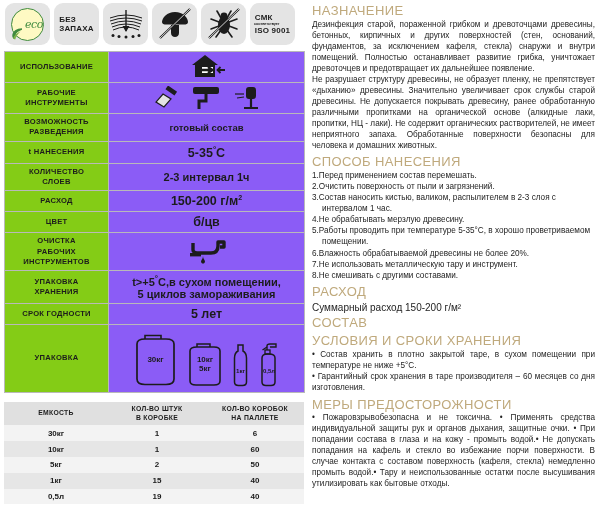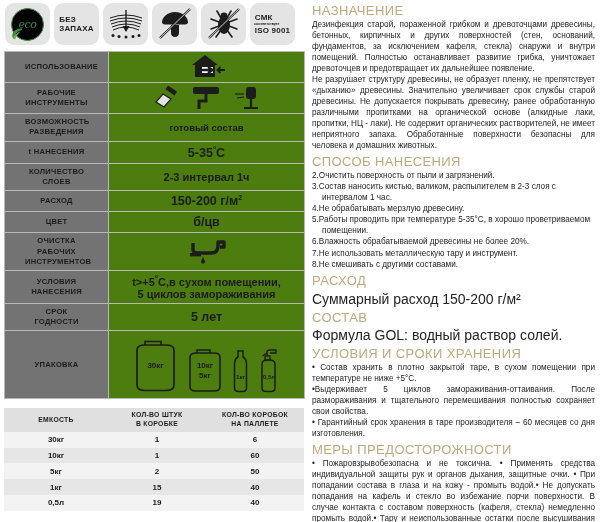--- a/index.html
+++ b/index.html
@@ -54,23 +54,23 @@
     display: block;
     font-size: 3.6px;
     font-weight: bold;
     letter-spacing: -.1px;
     transform: scaleX(1.05);
   }
   .eco-circle {
     width: 33px; height: 33px;
     border: 1.6px solid #3f8a3f;
     border-radius: 50%;
-    display: flex; align-items: center; justify-content: center;
+    display: flex; align-items: center; justify-content: flex-end;
     position: relative;
-    background: #000000;
+    background: #fef9c3;
   }
   .eco-circle .eco-word {
     font-family: "DejaVu Serif", serif;
     font-size: 11px;
     font-style: italic;
     color: #3f8a3f;
     letter-spacing: -.4px;
   }
   .eco-leaf {
     position: absolute;
@@ -83,31 +83,31 @@
     border-collapse: collapse;
     width: 300px;
     table-layout: fixed;
   }
   table.spec td {
     border: 1px solid #b9b9b9;
     vertical-align: middle;
   }
   td.lab {
     width: 104px;
-    background: #737373;
+    background: #84cc16;
     text-align: center;
     font-size: 7.6px;
     font-weight: bold;
     letter-spacing: .25px;
     line-height: 1.35;
-    padding: 3px 20px;
+    padding: 3px 14px;
     color: #1c1c1c;
   }
   td.val {
-    background: #4d7c0f;
+    background: #8b5cf6;
     text-align: center;
     padding: 3px 4px;
     font-size: 12.5px;
     font-weight: bold;
     color: #1c1c1c;
   }
   td.val.small { font-size: 9.5px; font-weight: bold; }
   td.val.medium { font-size: 11px; font-weight: bold; }
   td.val.icons { padding: 2px; }
   .sup { font-size: 7px; vertical-align: super; }
@@ -209,21 +209,21 @@
     margin-bottom: .3px;
   }
   ul.bul { list-style: none; margin: 0 0 1px 0; }
   ul.bul li {
     font-size: 8.2px;
     line-height: 1.33;
     color: #242424;
     text-align: justify;
     margin-bottom: .3px;
   }
-  p.tight { font-size: 14px; line-height: 1.33; color: #242424; }
+  p.tight { font-size: 10px; line-height: 1.33; color: #242424; }
 </style>
 </head>
 <body>
 
 <div id="page">
 
   <div id="left">
 
     <div class="badges">
 
@@ -390,21 +390,21 @@
               <svg width="40" height="26" viewBox="0 0 40 26">
                 <path d="M6 4 L6 11 C6 14 9 14 12 14 L24 14 C29 14 31 11 31 7 L31 3 L37 3 L37 8 L33 8" fill="none" stroke="#1c1c1c" stroke-width="3.4" stroke-linejoin="round"></path>
                 <rect x="3" y="14" width="11" height="3.4" fill="#1c1c1c"></rect>
                 <path d="M16 17 C16 20 14 21 14 22.5 C14 23.8 15 24.6 16 24.6 C17 24.6 18 23.8 18 22.5 C18 21 16 20 16 17z" fill="#1c1c1c"></path>
               </svg>
             </div>
           </td>
         </tr>
 
         <tr>
-          <td class="lab">УСЛОВИЯ НАНЕСЕНИЯ</td>
+          <td class="lab">УПАКОВКА ХРАНЕНИЯ</td>
           <td class="val medium">
             <span>t&gt;+5</span><span class="deg">°</span><span>С,в сухом помещении,</span><br>
             <span>5 циклов замораживания</span>
           </td>
         </tr>
 
         <tr>
           <td class="lab">СРОК ГОДНОСТИ</td>
           <td class="val">5 лет</td>
         </tr>
@@ -506,39 +506,38 @@
   </div>
 
   <div id="right">
 
     <h2 class="sec">НАЗНАЧЕНИЕ</h2>
     <p class="body">Дезинфекция старой, пораженной грибком и древоточцами древесины, бетонных, кирпичных и других поверхностей (стен, оснований, фундаментов, за исключением кафеля, стекла) снаружи и внутри помещений. Полностью останавливает развитие грибка, уничтожает древоточцев и предотвращает их дальнейшее появление.</p>
     <p class="body">Не разрушает структуру древесины, не образует пленку, не препятствует «дыханию» древесины. Значительно увеличивает срок службы старой древесины. Не допускается покрывать древесину, ранее обработанную различными пропитками на органической основе (алкидные лаки, пропитки, НЦ - лаки).  Не содержит органических растворителей, не имеет неприятного запаха. Обработанные поверхности безопасны для человека и домашних животных.</p>
 
     <h2 class="sec">СПОСОБ НАНЕСЕНИЯ</h2>
     <ol class="steps">
+      <li>1.Перед применением состав перемешать.</li>
       <li>2.Очистить поверхность от пыли и загрязнений.</li>
       <li>3.Состав наносить кистью, валиком, распылителем в 2-3 слоя с интервалом 1 час.</li>
       <li>4.Не обрабатывать мерзлую древесину.</li>
       <li>5.Работы проводить при температуре 5-35°С, в хорошо проветриваемом помещении.</li>
       <li>6.Влажность обрабатываемой древесины не более 20%.</li>
       <li>7.Не использовать металлическую тару и инструмент.</li>
       <li>8.Не смешивать с другими составами.</li>
     </ol>
 
     <h2 class="sec">РАСХОД</h2>
     <p class="tight">Суммарный расход 150-200 г/м²</p>
 
     <h2 class="sec">СОСТАВ</h2>
-    <p class="tight">Формула GOL: водный раствор солей.</p>
 
     <h2 class="sec">УСЛОВИЯ И СРОКИ ХРАНЕНИЯ</h2>
     <ul class="bul">
       <li>• Состав хранить в плотно закрытой таре, в сухом помещении при температуре не ниже +5°С.</li>
-      <li>•Выдерживает 5 циклов замораживания-оттаивания. После размораживания и тщательного перемешивания полностью сохраняет свои свойства.</li>
       <li>• Гарантийный срок хранения в таре производителя – 60 месяцев со дня изготовления.</li>
     </ul>
 
     <h2 class="sec">МЕРЫ ПРЕДОСТОРОЖНОСТИ</h2>
     <p class="body">• Пожаровзрывобезопасна и не токсична. •   Применять средства индивидуальной защиты рук и органов дыхания, защитные очки. • При попадании состава в глаза и на кожу - промыть водой.•   Не допускать попадания на кафель и стекло во избежание порчи поверхности. В случае контакта с составом поверхность (кафеля, стекла) немедленно промыть водой.• Тару и неиспользованные остатки после высушивания утилизировать как бытовые отходы.</p>
   </div>
 
 </div>
 
 </body></html>

